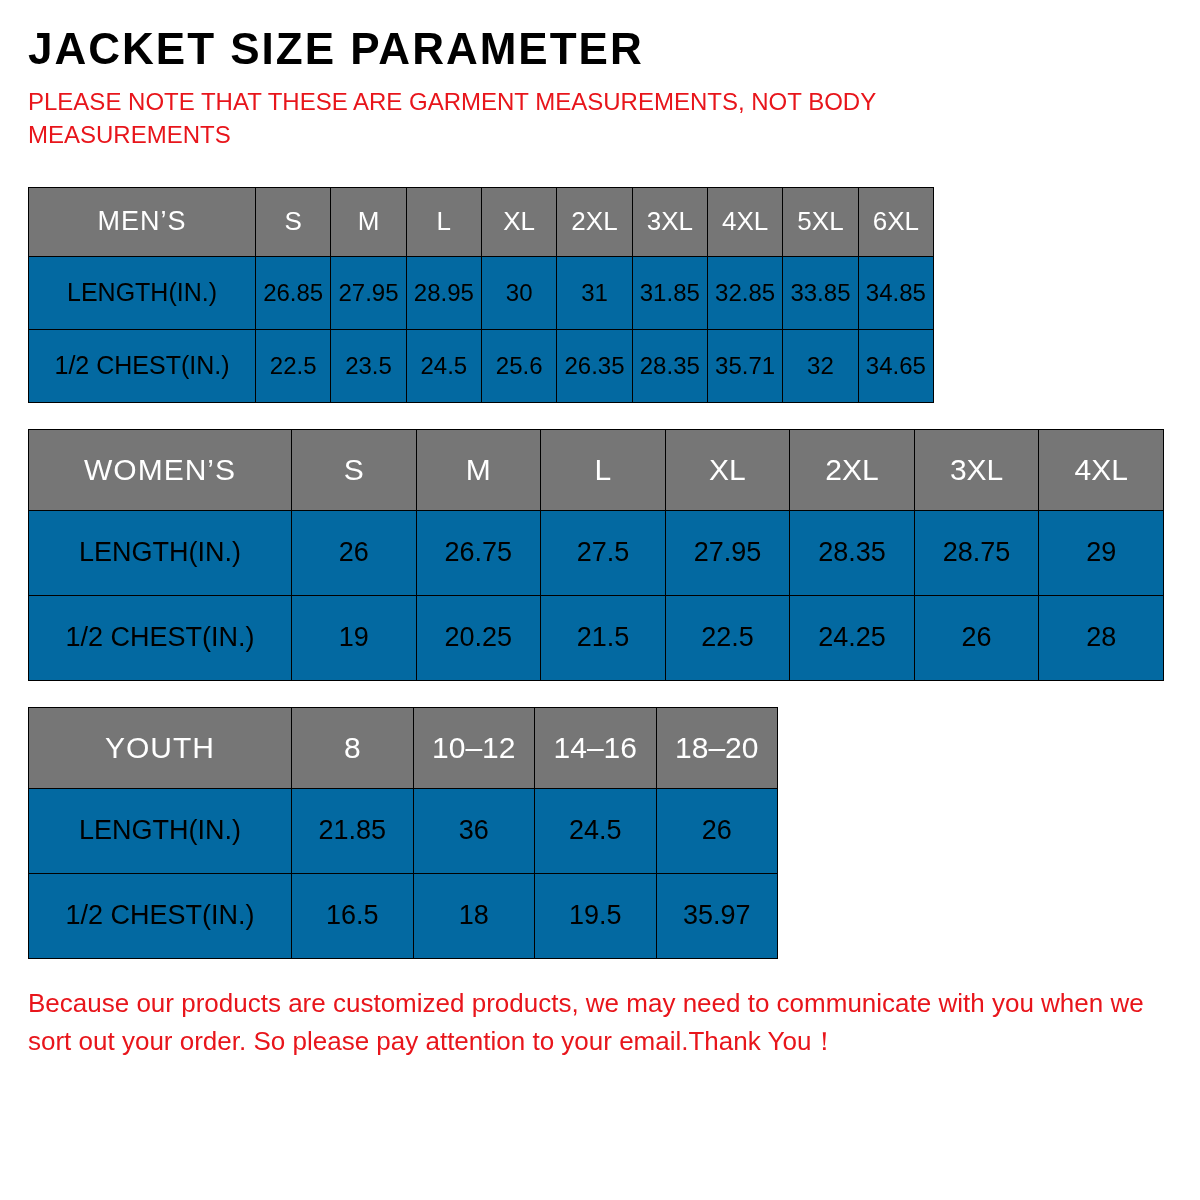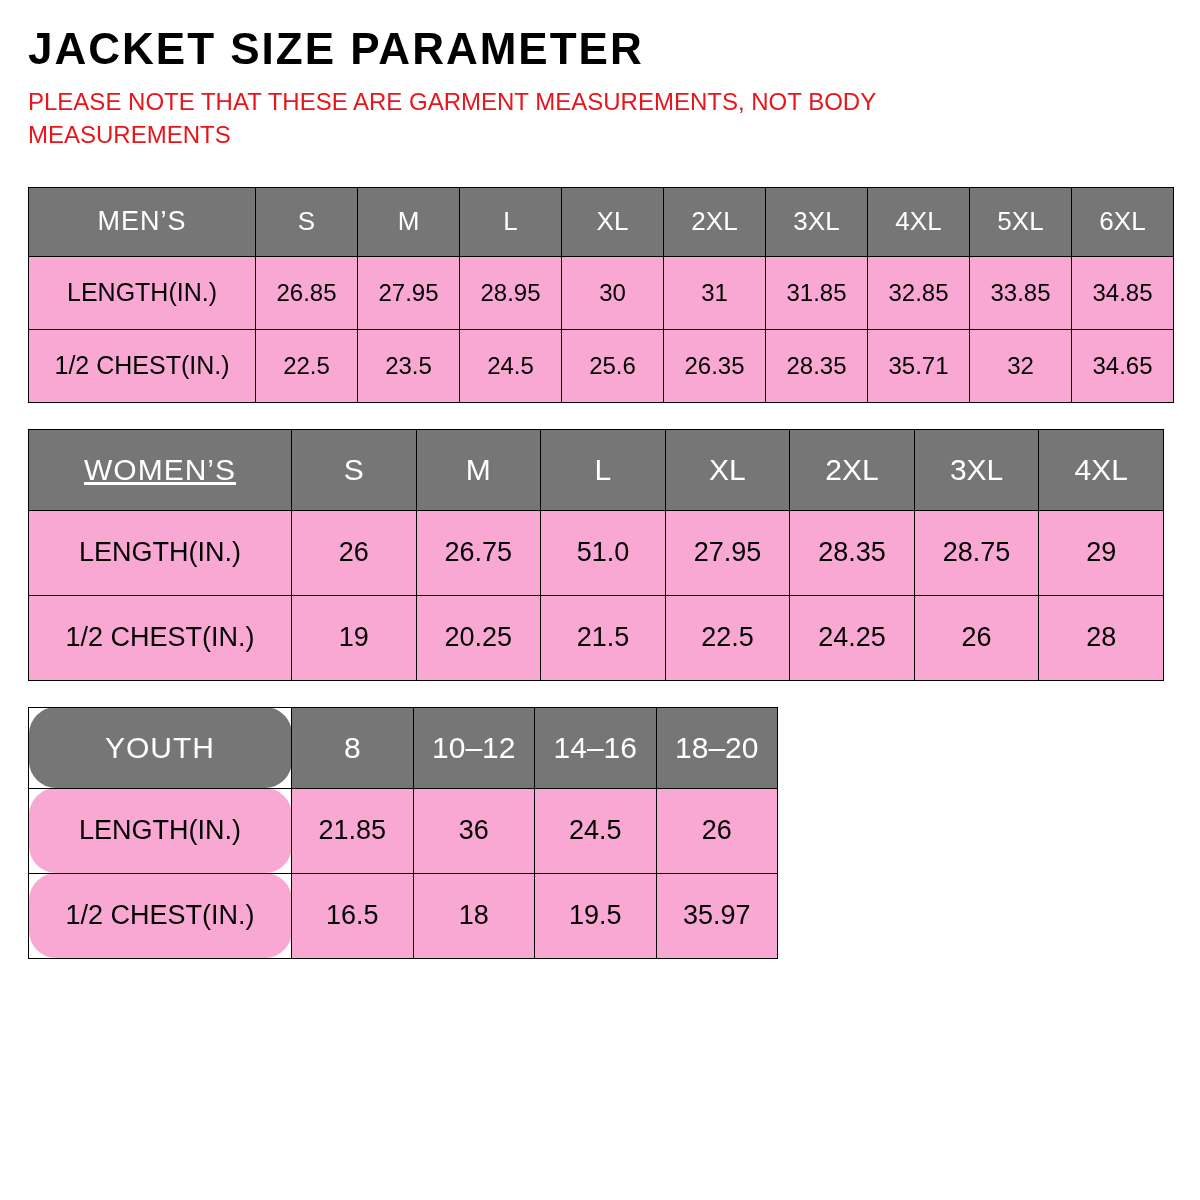--- a/index.html
+++ b/index.html
@@ -42,43 +42,43 @@
     border: 1px solid #000000;
     text-align: center;
     font-weight: normal;
     padding: 0;
   }
   .hdr-row td {
     background: #767676;
     color: #ffffff;
   }
   .body-row td {
-    background: #f9a8d4;
+    background: #0369a1;
     color: #000000;
   }
 
   
-  #mens-table { width: 1146px; }
+  #mens-table { width: 906px; }
   #mens-table .label-col { width: 226px; }
   #mens-table .hdr-row td { height: 68px; font-size: 26px; }
   #mens-table .hdr-row td.label-col { font-size: 27px; letter-spacing: 1px; }
   #mens-table .body-row td { height: 72px; font-size: 24px; }
   #mens-table .body-row td.label-col { font-size: 25px; }
 
   
   #womens-table { width: 1136px; }
   #womens-table .label-col { width: 262px; }
   #womens-table .hdr-row td { height: 80px; font-size: 30px; }
-  #womens-table .hdr-row td.label-col { font-size: 30px; letter-spacing: 1px; text-decoration: underline; }
+  #womens-table .hdr-row td.label-col { font-size: 30px; letter-spacing: 1px; }
   #womens-table .body-row td { height: 84px; font-size: 27px; }
   #womens-table .body-row td.label-col { font-size: 27px; }
 
   
   #youth-table { width: 750px; }
-  #youth-table .label-col { width: 262px; border-radius: 27px; }
+  #youth-table .label-col { width: 262px; }
   #youth-table .hdr-row td { height: 80px; font-size: 30px; }
   #youth-table .hdr-row td.label-col { font-size: 30px; letter-spacing: 1px; }
   #youth-table .body-row td { height: 84px; font-size: 27px; }
   #youth-table .body-row td.label-col { font-size: 27px; }
 
   .footer-note {
     color: #e8151b;
     font-size: 26px;
     line-height: 1.45;
     margin: 4px 0 0 0;
@@ -151,21 +151,21 @@
         <td>L</td>
         <td>XL</td>
         <td>2XL</td>
         <td>3XL</td>
         <td>4XL</td>
       </tr>
       <tr class="body-row">
         <td class="label-col">LENGTH(IN.)</td>
         <td>26</td>
         <td>26.75</td>
-        <td>51.0</td>
+        <td>27.5</td>
         <td>27.95</td>
         <td>28.35</td>
         <td>28.75</td>
         <td>29</td>
       </tr>
       <tr class="body-row">
         <td class="label-col">1/2 CHEST(IN.)</td>
         <td>19</td>
         <td>20.25</td>
         <td>21.5</td>
@@ -196,14 +196,15 @@
       <tr class="body-row">
         <td class="label-col">1/2 CHEST(IN.)</td>
         <td>16.5</td>
         <td>18</td>
         <td>19.5</td>
         <td>35.97</td>
       </tr>
     </tbody>
   </table>
 
+  <p class="footer-note">Because our products are customized products, we may need to communicate with you when we sort out your order. So please pay attention to your email.Thank You！</p>
 
 </div>
 
 </body></html>

